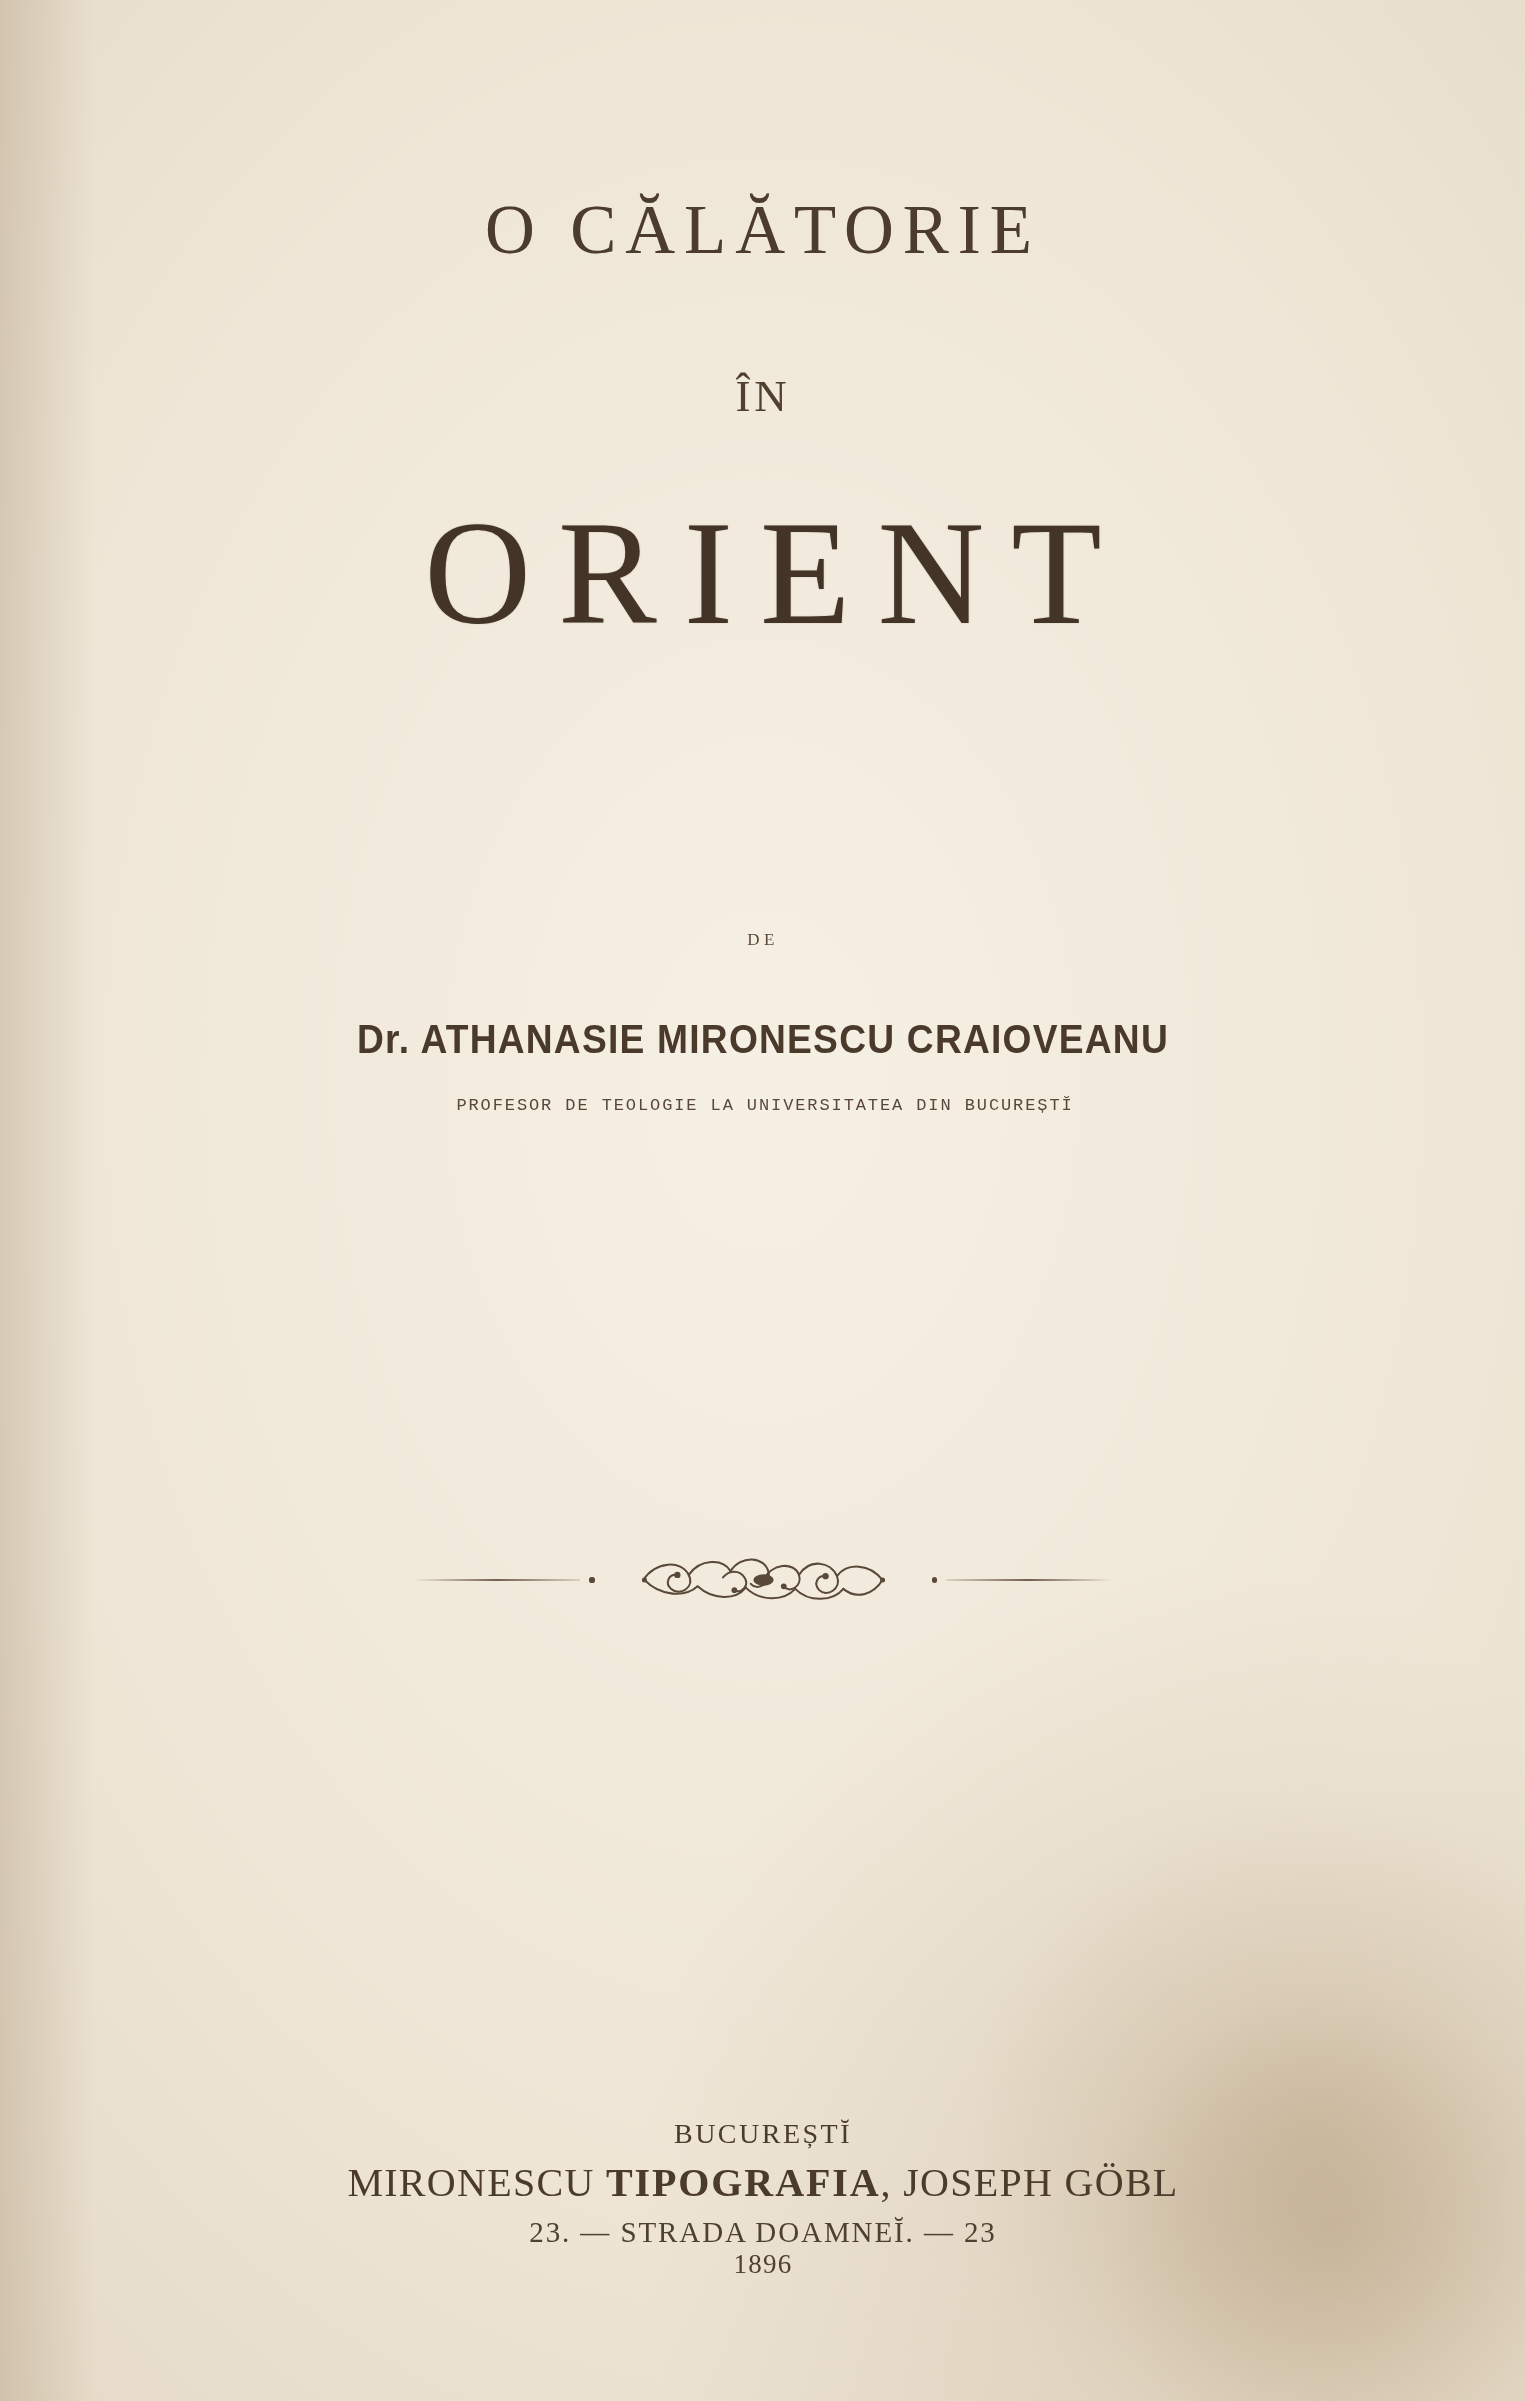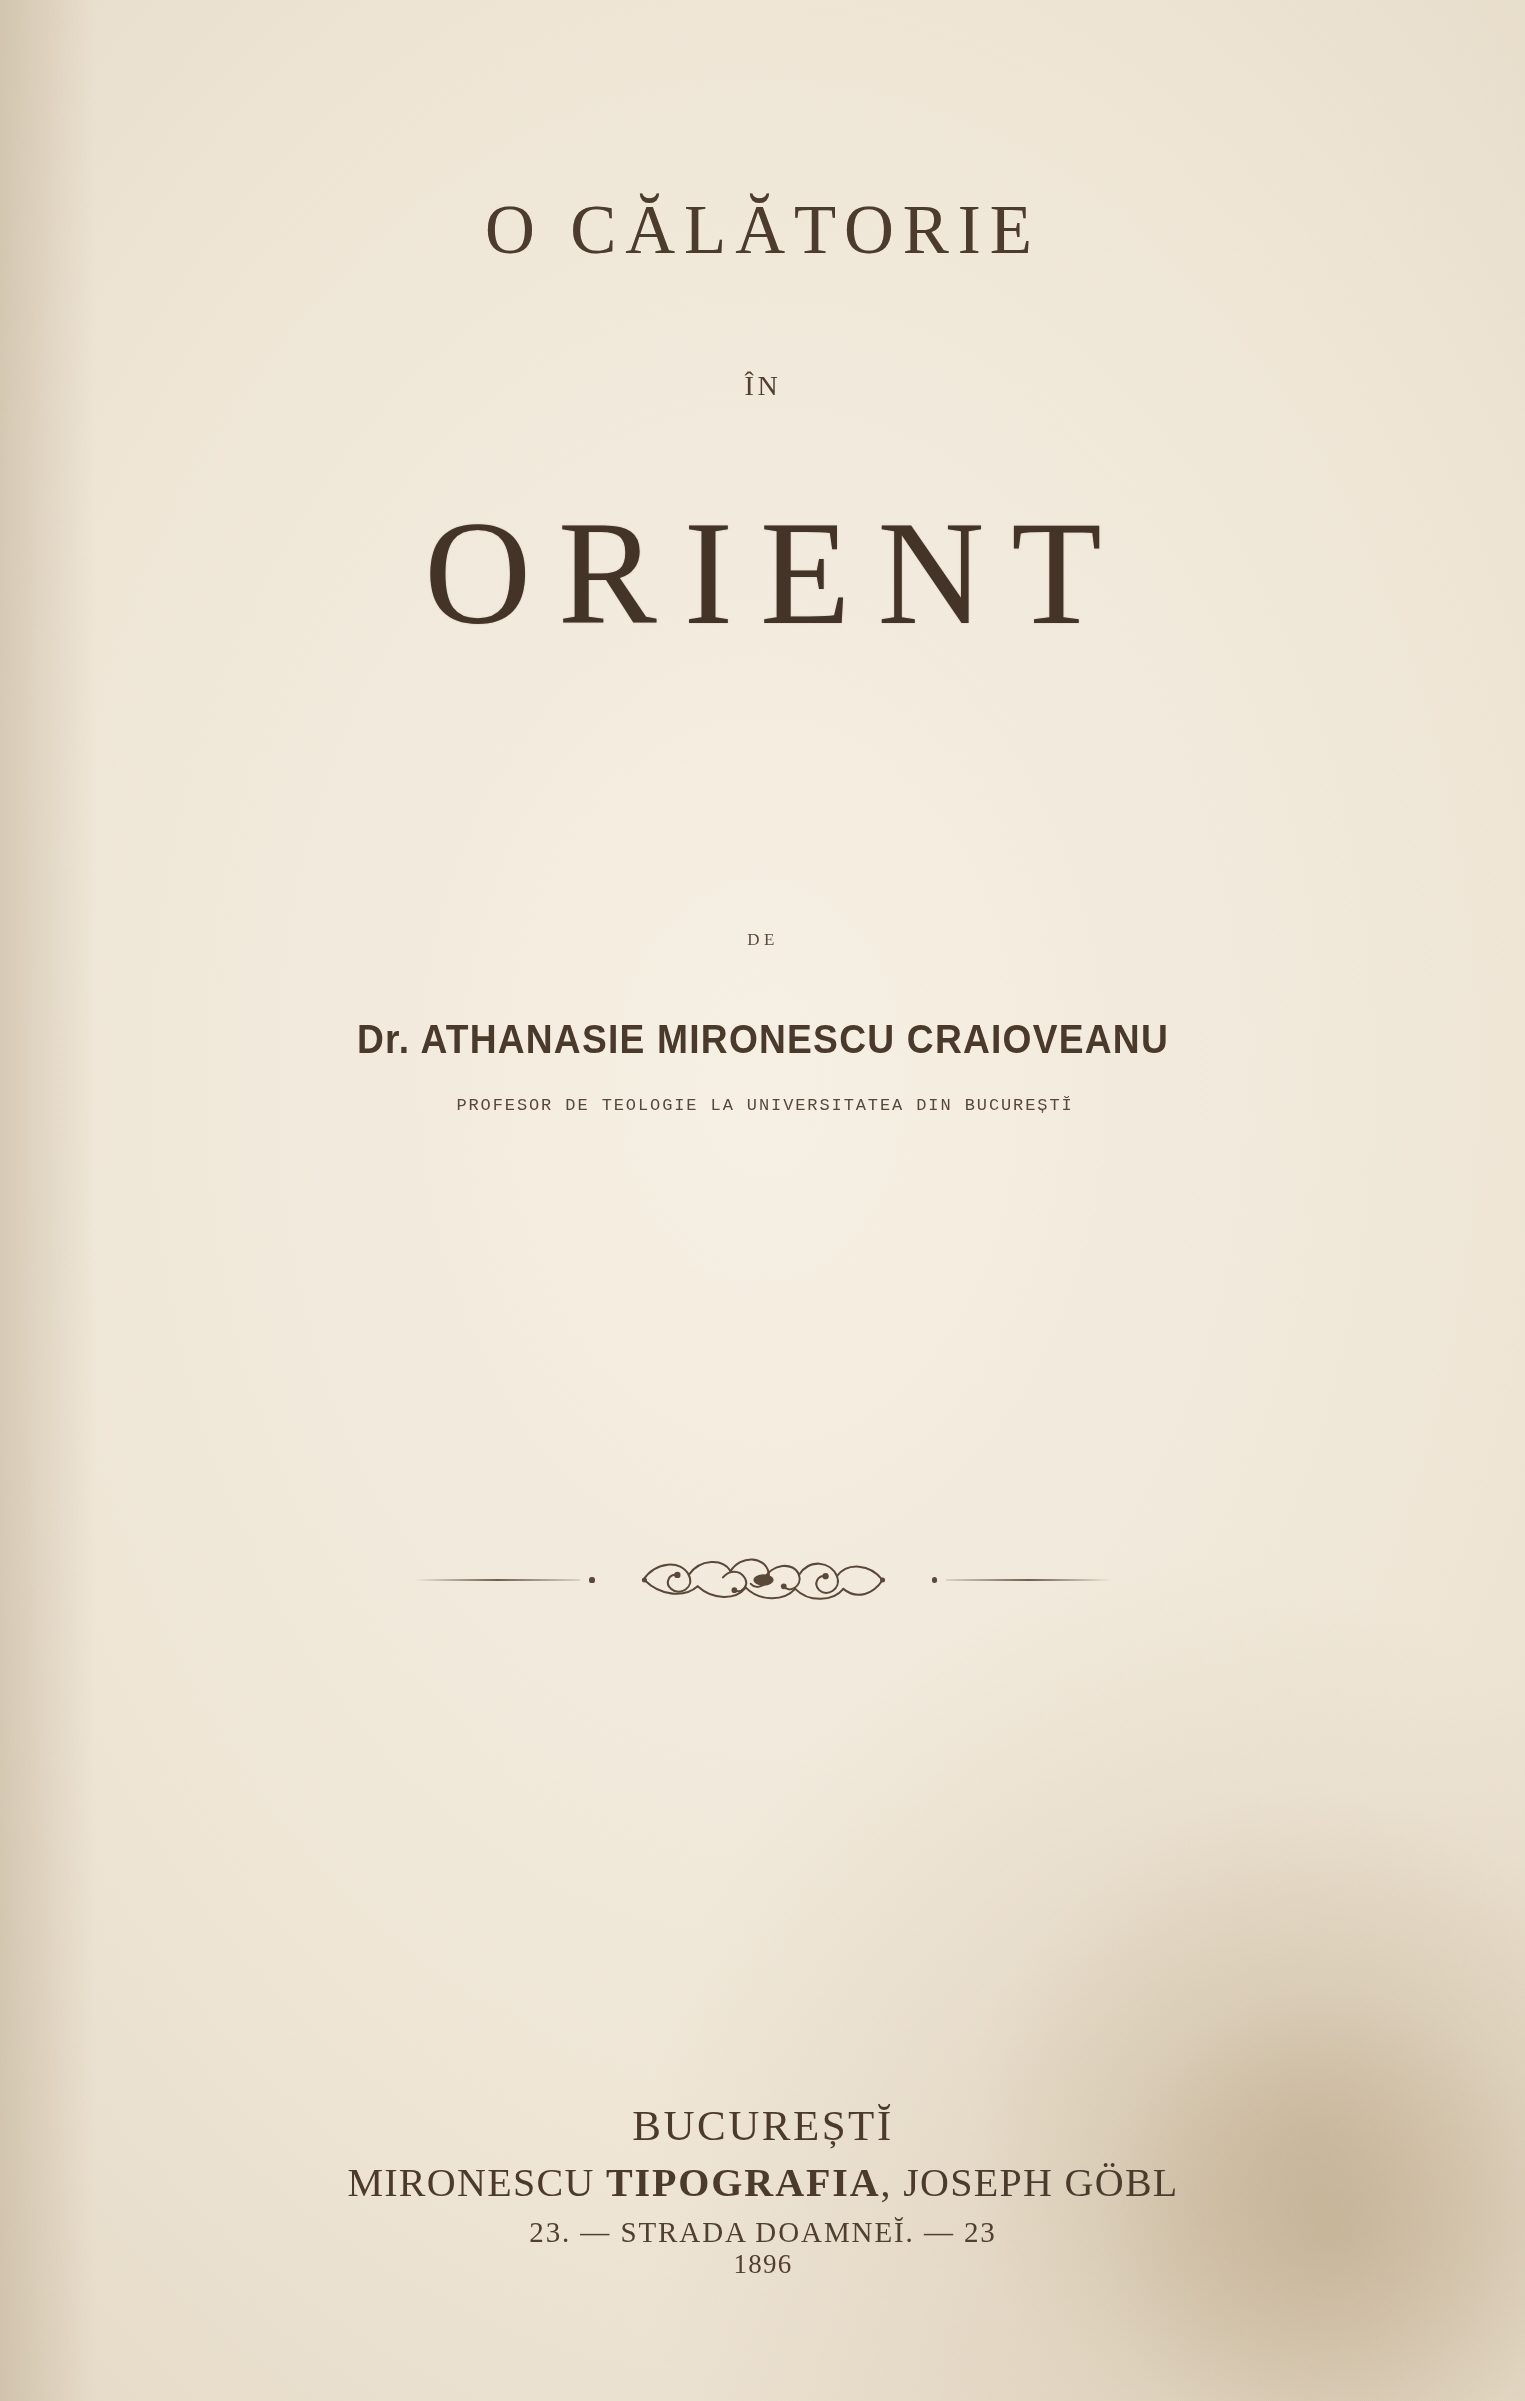--- a/index.html
+++ b/index.html
@@ -59,21 +59,21 @@
     letter-spacing: 9px;
     color: #4c3c2e;
     font-family: "Liberation Serif", serif;
     text-shadow: 0 0 0.6px rgba(76,60,46,0.35);
   }
 
   .title-in {
     position: absolute;
     top: 370px;
     left: 0; right: 0;
-    font-size: 28px;
+    font-size: 45px;
     letter-spacing: 3.8px;
     color: #51402f;
   }
 
   .title-big {
     position: absolute;
     top: 488px;
     left: 0; right: 0;
     font-size: 148px;
     letter-spacing: 27px;
@@ -138,21 +138,21 @@
     margin: 0 9px;
   }
   .ornament svg { display: block; }
 
   .imprint {
     position: absolute;
     bottom: 121px;
     left: 0; right: 0;
   }
   .imprint .city {
-    font-size: 43px;
+    font-size: 28px;
     letter-spacing: 2.5px;
     color: #4b3b2d;
     margin-bottom: 9px;
   }
   .imprint .printer {
     font-size: 40px;
     letter-spacing: 1.3px;
     color: #4b3b2d;
     margin-bottom: 10.2px;
   }

